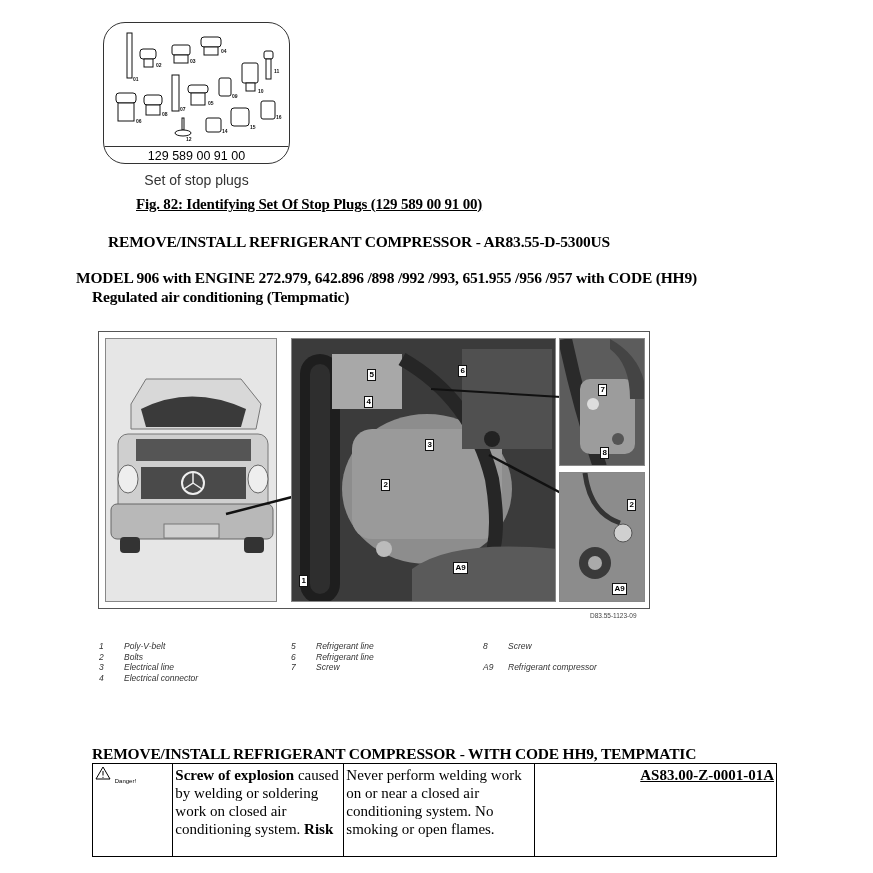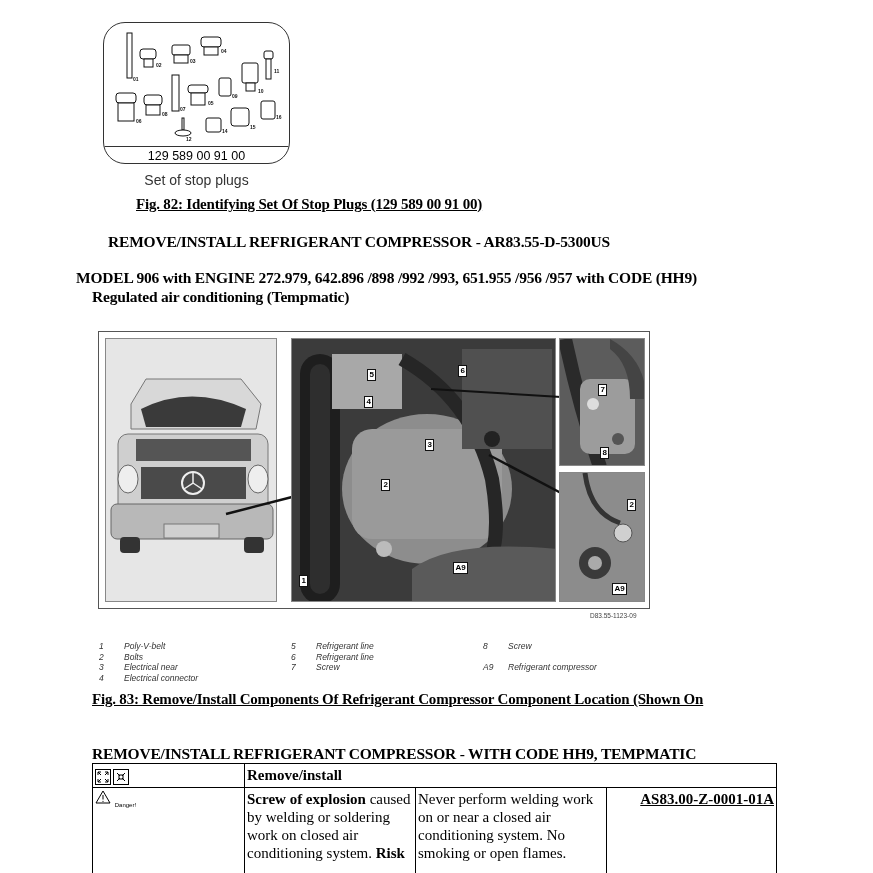--- a/index.html
+++ b/index.html
@@ -193,21 +193,21 @@
   <div class="row">
       <span class="num">1</span>
       <span>Poly-V-belt</span>
     </div>
   <div class="row">
       <span class="num">2</span>
       <span>Bolts</span>
     </div>
   <div class="row">
       <span class="num">3</span>
-      <span>Electrical near</span>
+      <span>Electrical line</span>
     </div>
   <div class="row">
       <span class="num">4</span>
       <span>Electrical connector</span>
     </div>
 </div>
 <div class="abs legend" style="left:291px; top:641px;">
   <div class="row">
       <span class="num">5</span>
       <span>Refrigerant line</span>
@@ -227,41 +227,26 @@
       <span>Screw</span>
     </div>
   <div class="row" style="height:10.5px;"></div>
   <div class="row">
       <span class="num">A9</span>
       <span>Refrigerant compressor</span>
     </div>
 </div>
 
 <div class="abs fig-caption" style="left:92px; top:690px; width:690px; line-height:19px;">
-  <div>Fig. 83: Remove/Install Components Of Refrigerant Compressor Component Location (Shown On</div>
 </div>
 
 <div class="abs section-head" style="left:92px; top:745px;">REMOVE/INSTALL REFRIGERANT COMPRESSOR - WITH CODE HH9, TEMPMATIC</div>
 
 <table class="abs doc-table">
   <tbody>
-      <tr>
-    <td style="width:147px; height:18px;">
-      <span class="icon-box">
-        <svg width="14" height="14" viewBox="0 0 14 14">
-              <path d="M2 2 L5 5 M2 2 L2 5 M2 2 L5 2 M12 2 L9 5 M12 2 L12 5 M12 2 L9 2 M2 12 L5 9 M2 12 L2 9 M2 12 L5 12 M12 12 L9 9 M12 12 L12 9 M12 12 L9 12" stroke="#000" stroke-width="1" fill="none"></path>
-            </svg>
-      </span><span class="icon-box">
-        <svg width="14" height="14" viewBox="0 0 14 14">
-              <path d="M3 3 L6 6 M6 6 L6 4 M6 6 L4 6 M11 3 L8 6 M8 6 L8 4 M8 6 L10 6 M3 11 L6 8 M6 8 L6 10 M6 8 L4 8 M11 11 L8 8 M8 8 L8 10 M8 8 L10 8" stroke="#000" stroke-width="1" fill="none"></path>
-            </svg>
-      </span>
-    </td>
-    <td colspan="3" style="font-weight:bold;">Remove/install</td>
-  </tr>
   <tr>
     <td style="height:88px;">
       <svg width="16" height="14" viewBox="0 0 16 14" style="vertical-align:top;">
             <path d="M8 1 L15 13 L1 13 Z" fill="none" stroke="#000" stroke-width="1"></path>
             <line x1="8" y1="5" x2="8" y2="9.5" stroke="#000" stroke-width="1"></line>
             <circle cx="8" cy="11.3" r="0.6" fill="#000"></circle>
           </svg>
       <span style="font-family:'Liberation Sans',sans-serif; font-size:6px; vertical-align:top; position:relative; top:6px;">Danger!</span>
     </td>
     <td style="width:166px;"><b>Screw of explosion</b><span> caused by welding or soldering work on closed air conditioning system. </span><b>Risk</b></td>

